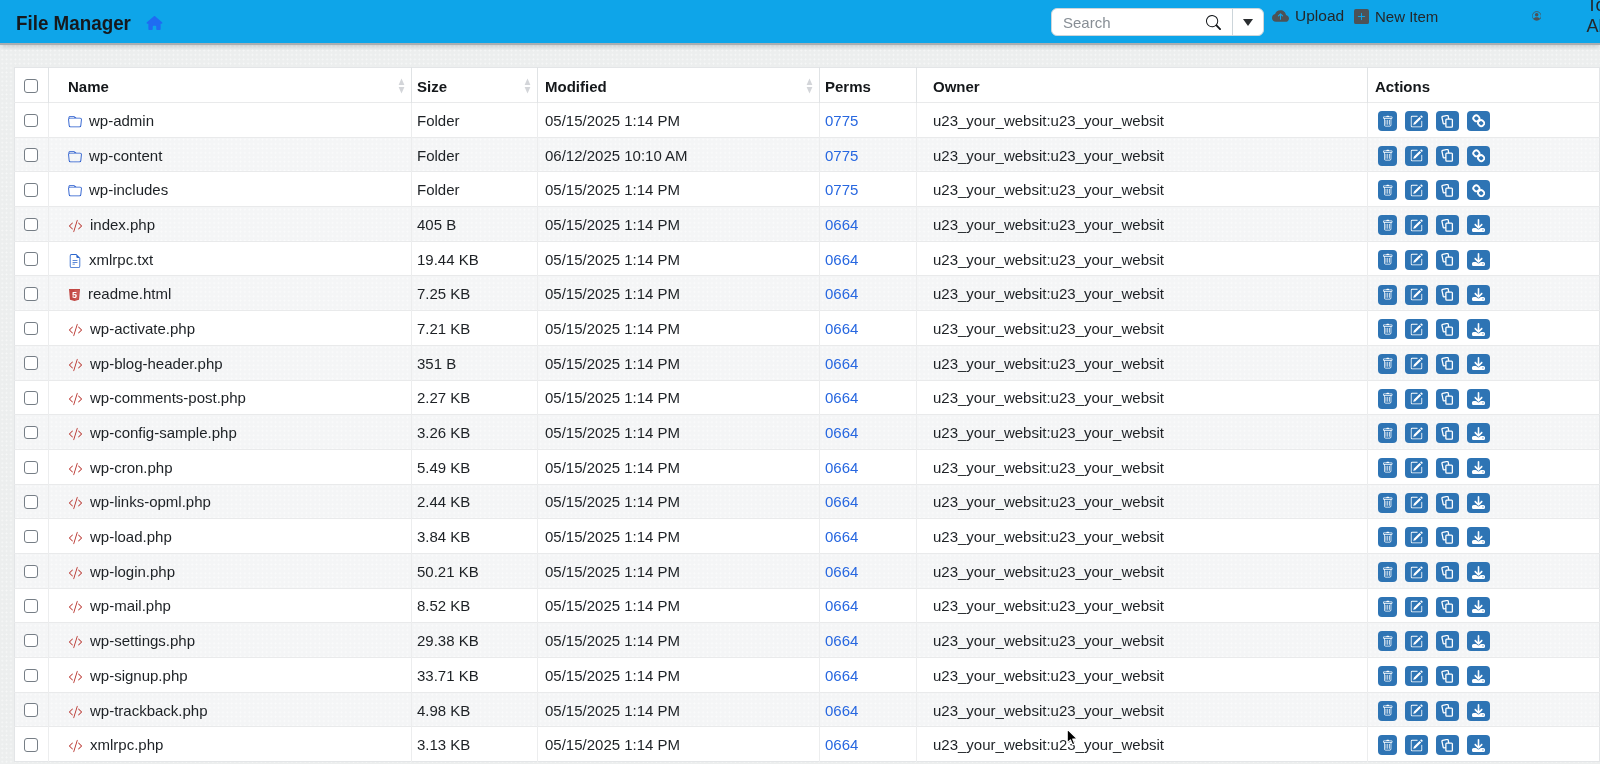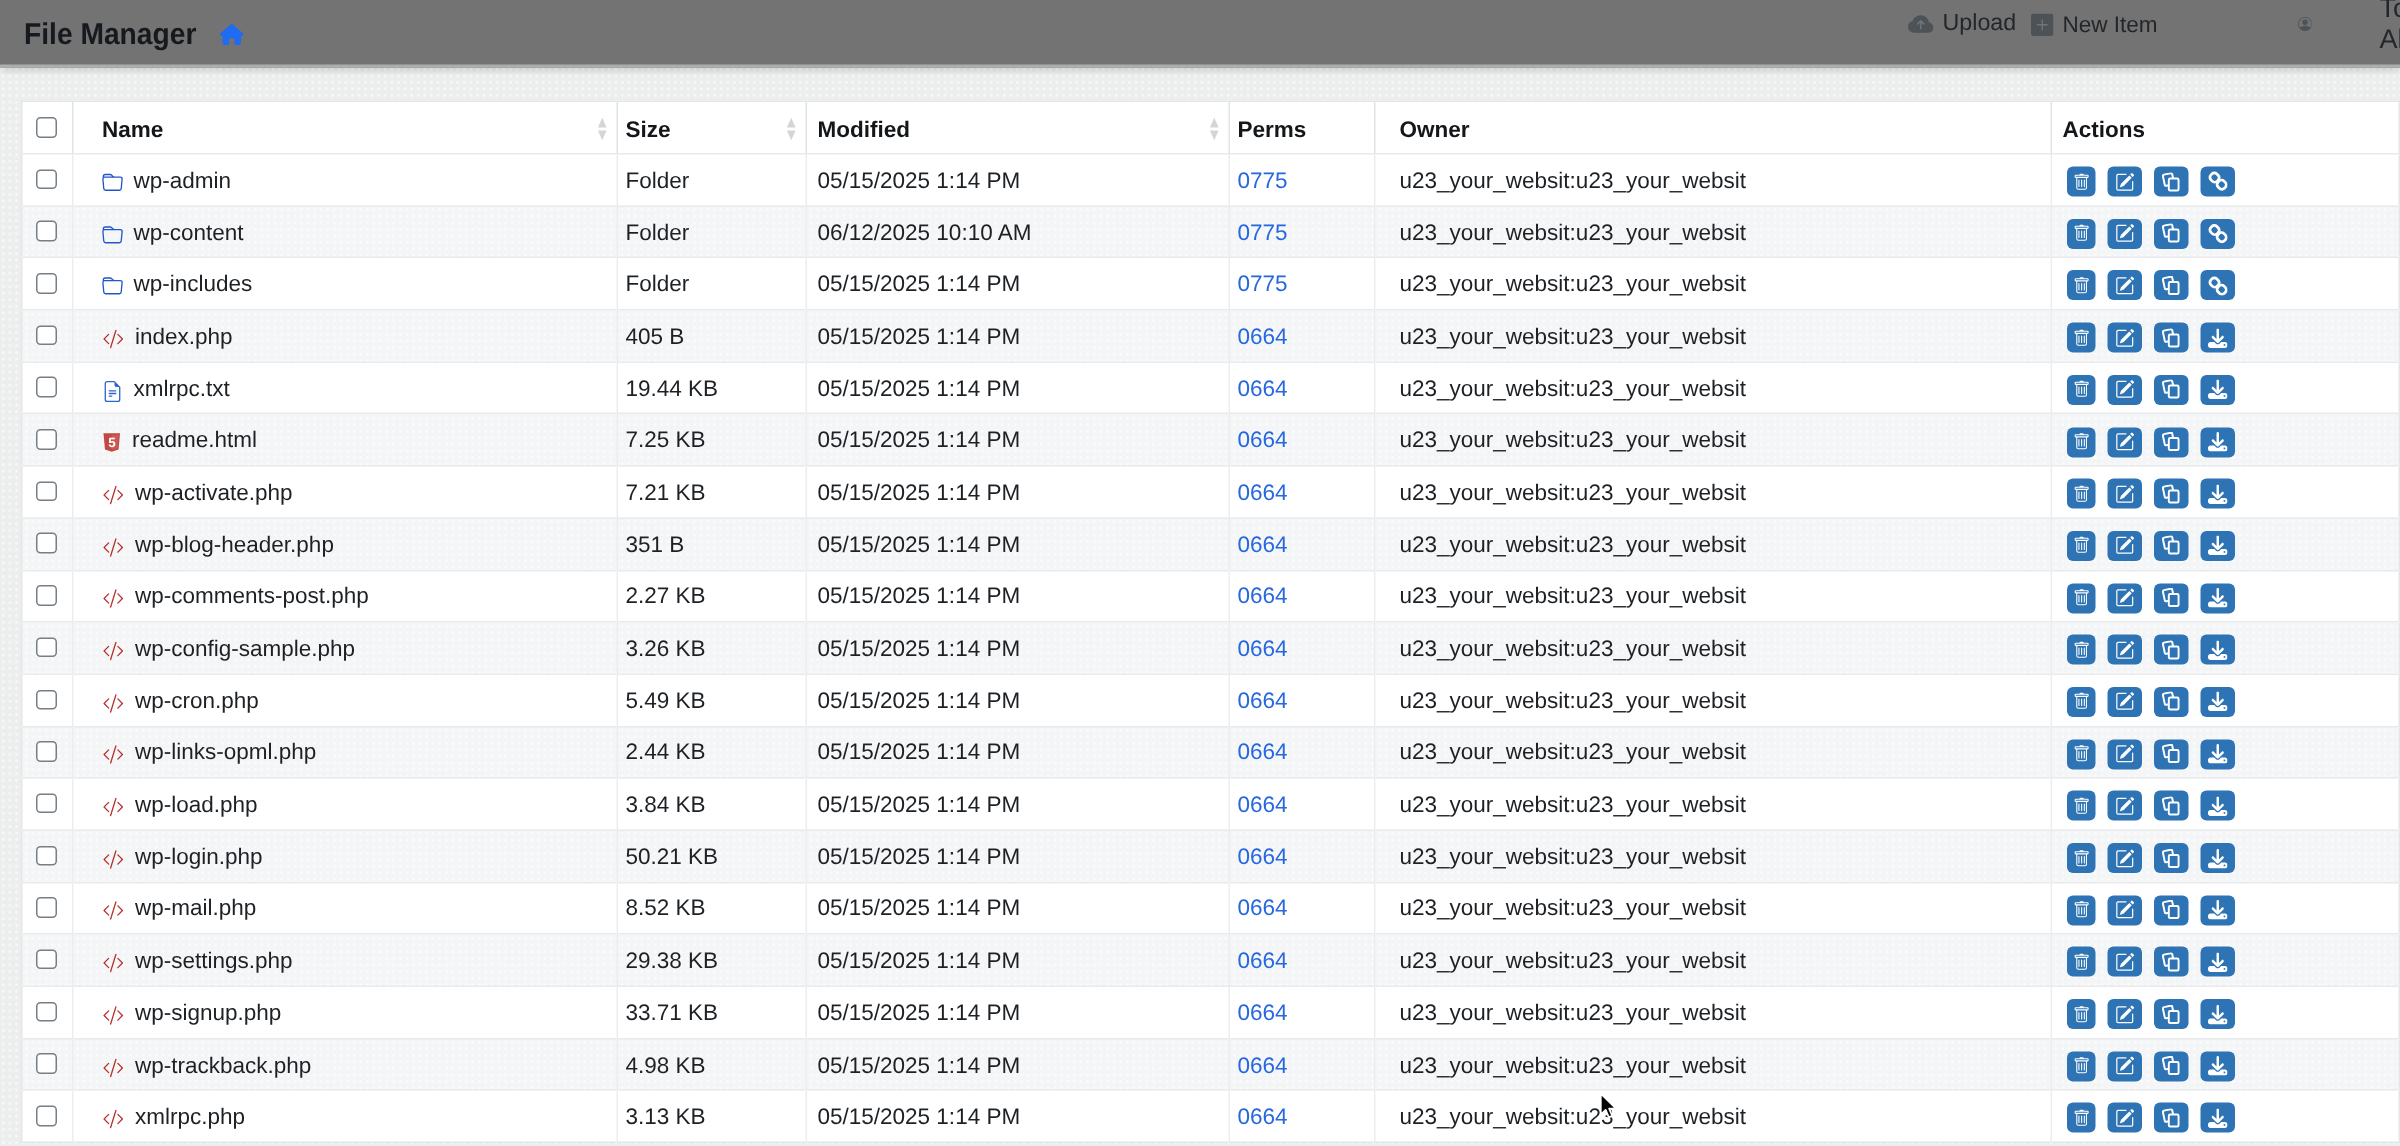--- a/index.html
+++ b/index.html
@@ -5,21 +5,21 @@
 * { margin:0; padding:0; box-sizing:border-box; }
 html,body { width:1600px; height:764px; overflow:hidden; }
 body {
   font-family:"Liberation Sans", sans-serif;
   background-color:#eceeee;
   background-image: radial-gradient(circle, rgba(255,255,255,.55) 0.8px, rgba(255,255,255,0) 1px);
   background-size:4.4px 4.4px;
 }
 
 .nav {
-  height:45px; background:#737373; border-bottom:2px solid #aaaeb1;
+  height:45px; background:#0ea5e9; border-bottom:2px solid #aaaeb1;
   box-shadow:0 3px 4px -1px rgba(0,0,0,.14);
   display:flex; align-items:center; position:relative;
 }
 .brand { font-size:20px; font-weight:bold; color:#16191d; margin-left:16px;
   transform:scaleX(0.94); transform-origin:0 50%; position:relative; top:1.5px; }
 .homeic { position:absolute; left:146px; top:16px; display:flex; }
 .nav-right { position:absolute; left:0; top:0; width:1600px; height:43px; }
 .nav-right > div { position:absolute; top:0; height:32px; display:flex; align-items:center; }
 .sgroup { left:1051px; top:8px !important; height:28px !important; width:213px;
   border:1px solid #ccd5da; border-radius:6px; background:#fff; overflow:hidden; align-items:stretch !important; }
@@ -75,20 +75,31 @@
 </head>
 <body>
 <div class="nav">
   <div class="brand">File Manager</div>
   <span class="homeic">
       <svg width="17" height="14" viewBox="0 0 576 512" fill="#1f6bf2">
         <path d="M575.8 255.5c0 18-15 32.1-32 32.1l-32 0 .7 160.2c0 2.7-.2 5.4-.5 8.1l0 16.2c0 22.1-17.9 40-40 40l-16 0c-1.1 0-2.2 0-3.3-.1c-1.4 .1-2.8 .1-4.2 .1L416 512l-24 0c-22.1 0-40-17.9-40-40l0-24 0-64c0-17.7-14.3-32-32-32l-64 0c-17.7 0-32 14.3-32 32l0 64 0 24c0 22.1-17.9 40-40 40l-24 0-31.9 0c-1.5 0-3-.1-4.5-.2c-1.2 .1-2.4 .2-3.6 .2l-16 0c-22.1 0-40-17.9-40-40l0-112c0-.9 0-1.9 .1-2.8l0-69.7-32 0c-18 0-32-14-32-32.1c0-9 3-17 10-24L266.4 8c7-7 15-8 22-8s15 2 21 7L564.8 231.5c8 7 12 15 11 24z"></path>
       </svg>
     </span>
   <div class="nav-right">
+    <div class="sgroup">
+      <div class="sinput">
+          <span class="ph">Search</span>
+        <span class="mag"><svg width="15" height="15" viewBox="0 0 16 16" fill="#15181b">
+              <path d="M11.742 10.344a6.5 6.5 0 1 0-1.397 1.398h-.001q.044.06.098.115l3.85 3.85a1 1 0 0 0 1.415-1.414l-3.85-3.85a1 1 0 0 0-.115-.1zM12 6.5a5.5 5.5 0 1 1-11 0 5.5 5.5 0 0 1 11 0"></path>
+            </svg></span>
+      </div>
+      <div class="sdrop">
+          <span class="caret" style="margin:0;border-top-color:#2a2d30;"></span>
+        </div>
+    </div>
     <div class="navitem ni-upload"><svg width="17" height="17" viewBox="0 0 16 16" fill="#4d5256">
           <path d="M8 2a5.53 5.53 0 0 0-3.594 1.342c-.766.66-1.321 1.52-1.464 2.383C1.266 6.095 0 7.555 0 9.318 0 11.366 1.708 13 3.781 13h8.906C14.502 13 16 11.57 16 9.773c0-1.636-1.242-2.969-2.834-3.194C12.923 3.999 10.69 2 8 2m2.354 5.146a.5.5 0 0 1-.708.708L8.5 6.707V10.5a.5.5 0 0 1-1 0V6.707L6.354 7.854a.5.5 0 1 1-.708-.708l2-2a.5.5 0 0 1 .708 0z"></path>
         </svg>Upload</div>
     <div class="navitem ni-new"><svg width="15" height="15" viewBox="0 0 16 16" fill="#4d5256">
           <path d="M2 0a2 2 0 0 0-2 2v12a2 2 0 0 0 2 2h12a2 2 0 0 0 2-2V2a2 2 0 0 0-2-2zm6.5 4.5v3h3a.5.5 0 0 1 0 1h-3v3a.5.5 0 0 1-1 0v-3h-3a.5.5 0 0 1 0-1h3v-3a.5.5 0 0 1 1 0"></path>
         </svg>New Item</div>
     <div class="navitem ni-user"><svg width="16" height="16" viewBox="0 0 16 16" fill="#4d5256">
           <path d="M11 6a3 3 0 1 1-6 0 3 3 0 0 1 6 0"></path>
           <path fill-rule="evenodd" d="M0 8a8 8 0 1 1 16 0A8 8 0 0 1 0 8m8-7a7 7 0 0 0-5.468 11.37C3.242 11.226 4.805 10 8 10s4.757 1.225 5.468 2.37A7 7 0 0 0 8 1"></path>
         </svg>Towfique Ahmed<span class="caret"></span></div>

